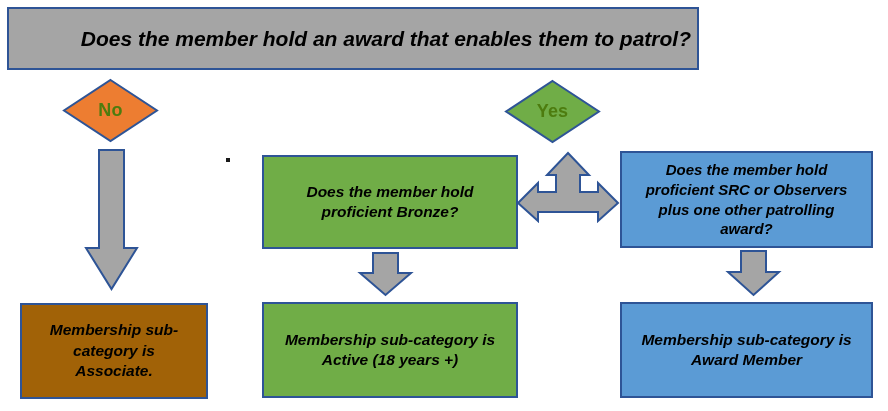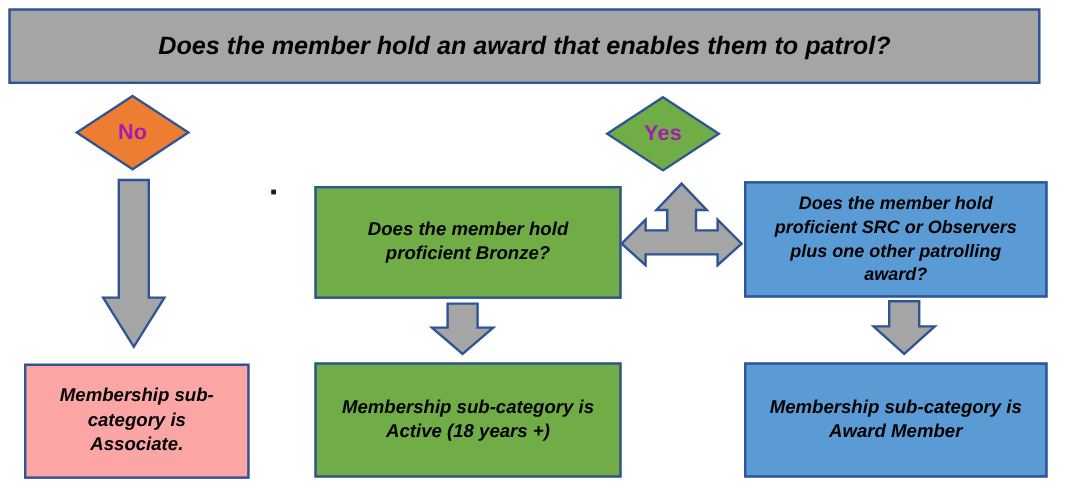--- a/index.html
+++ b/index.html
@@ -34,52 +34,53 @@
     font-weight: bold;
     line-height: 1.32;
     padding: 2px 6px;
   }
   .node .txt {
     display: block;
     white-space: pre-line;
   }
 
   .fill-gray  { background: #A5A5A5; }
-  .fill-orange{ background: #fca5a5; }
+  .fill-orange{ background: #a16207; }
   .fill-green { background: #70AD47; }
   .fill-blue  { background: #5B9BD5; }
 
   
   #header-box {
     left: 7px;
     top: 7px;
-    width: 860px;
+    width: 692px;
     height: 63px;
     font-size: 21px;
+    justify-content: flex-end;
   }
 
   
   .diamond {
     position: absolute;
     display: flex;
     align-items: center;
     justify-content: center;
   }
   .diamond svg {
     position: absolute;
     left: 0;
     top: 0;
   }
   .diamond .dlabel {
     position: relative;
     z-index: 2;
     font-weight: bold;
     font-style: normal;
     font-size: 18px;
-    color: #a21caf;
+    color: #4d7c0f;
     letter-spacing: .2px;
   }
   #diamond-no   { left: 62px;  top: 78px; width: 97px; height: 65px; }
   #diamond-yes  { left: 504px; top: 79px; width: 97px; height: 65px; }
 
   
   #bronze-question   { left: 262px; top: 155px; width: 256px; height: 94px; font-size: 15.5px; }
   #src-question      { left: 620px; top: 151px; width: 253px; height: 97px; font-size: 15px; }
 
   #result-associate  { left: 20px;  top: 303px; width: 188px; height: 96px; font-size: 15.5px; }

